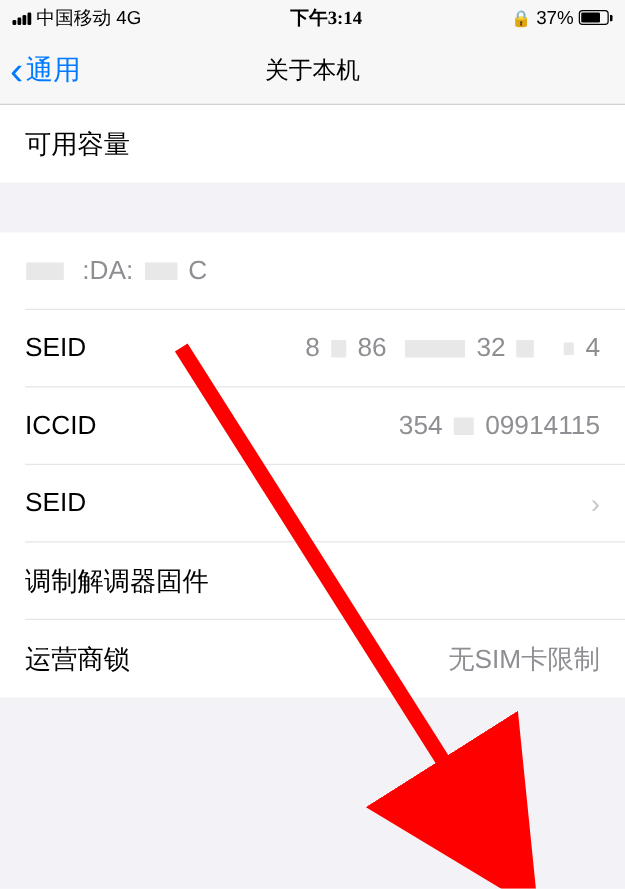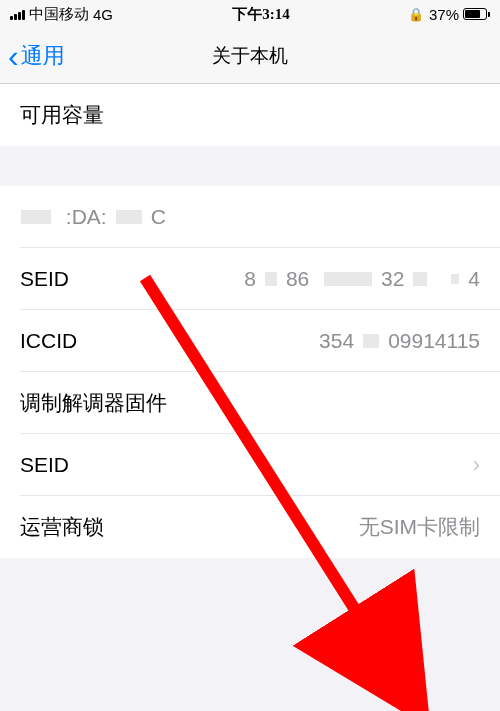--- a/index.html
+++ b/index.html
@@ -227,30 +227,30 @@
   </div>
 
   <div class="row">
     <span class="row-label">ICCID</span>
     <span class="row-value obscured">
       354<span class="blk" style="width:16px;height:14px;"></span>09914115
     </span>
   </div>
 
   <div class="row">
-    <span class="row-label">调制解调器固件</span>
-    <span class="row-value"></span>
-  </div>
-
-  <div class="row">
     <span class="row-label">SEID</span>
     <span class="row-value">
       <span></span>
       <span class="chevron-right">›</span>
     </span>
+  </div>
+
+  <div class="row">
+    <span class="row-label">调制解调器固件</span>
+    <span class="row-value"></span>
   </div>
 
   <div class="row">
     <span class="row-label">运营商锁</span>
     <span class="row-value">无SIM卡限制</span>
   </div>
 
 </div>
 
 <svg class="arrow-overlay" viewBox="0 0 500 711">

